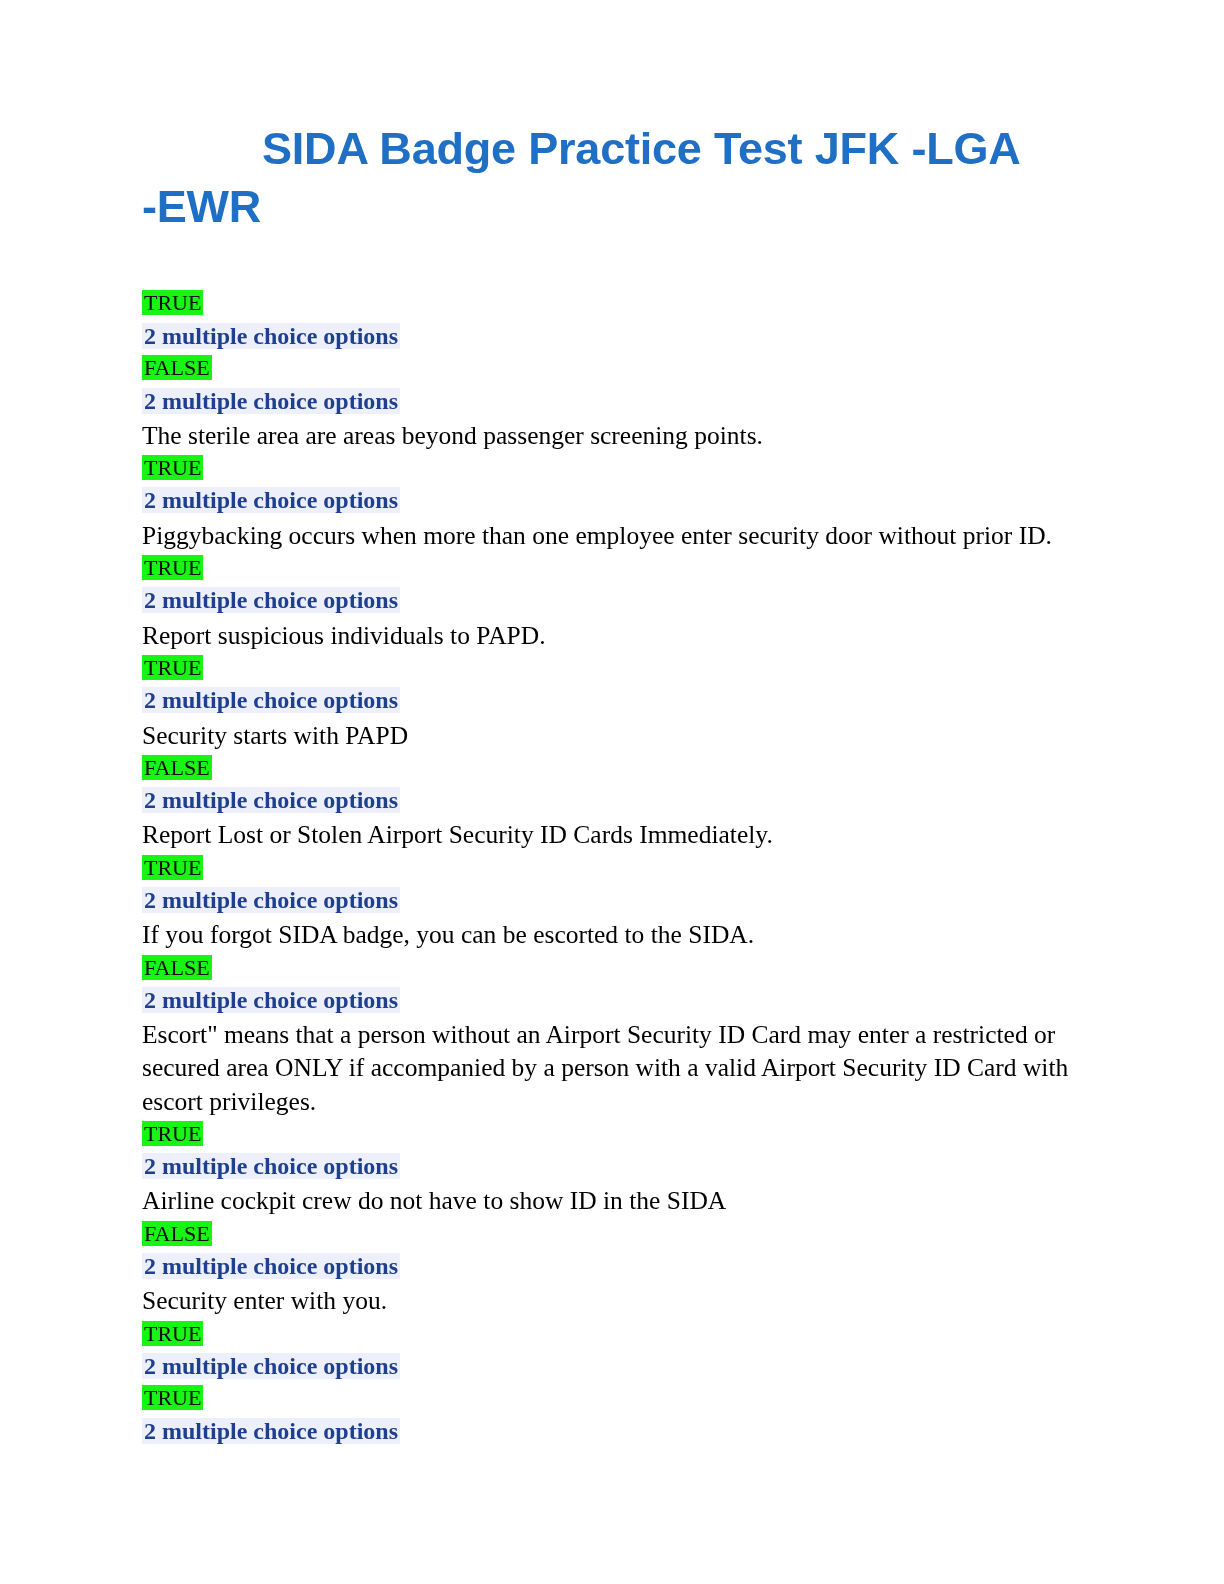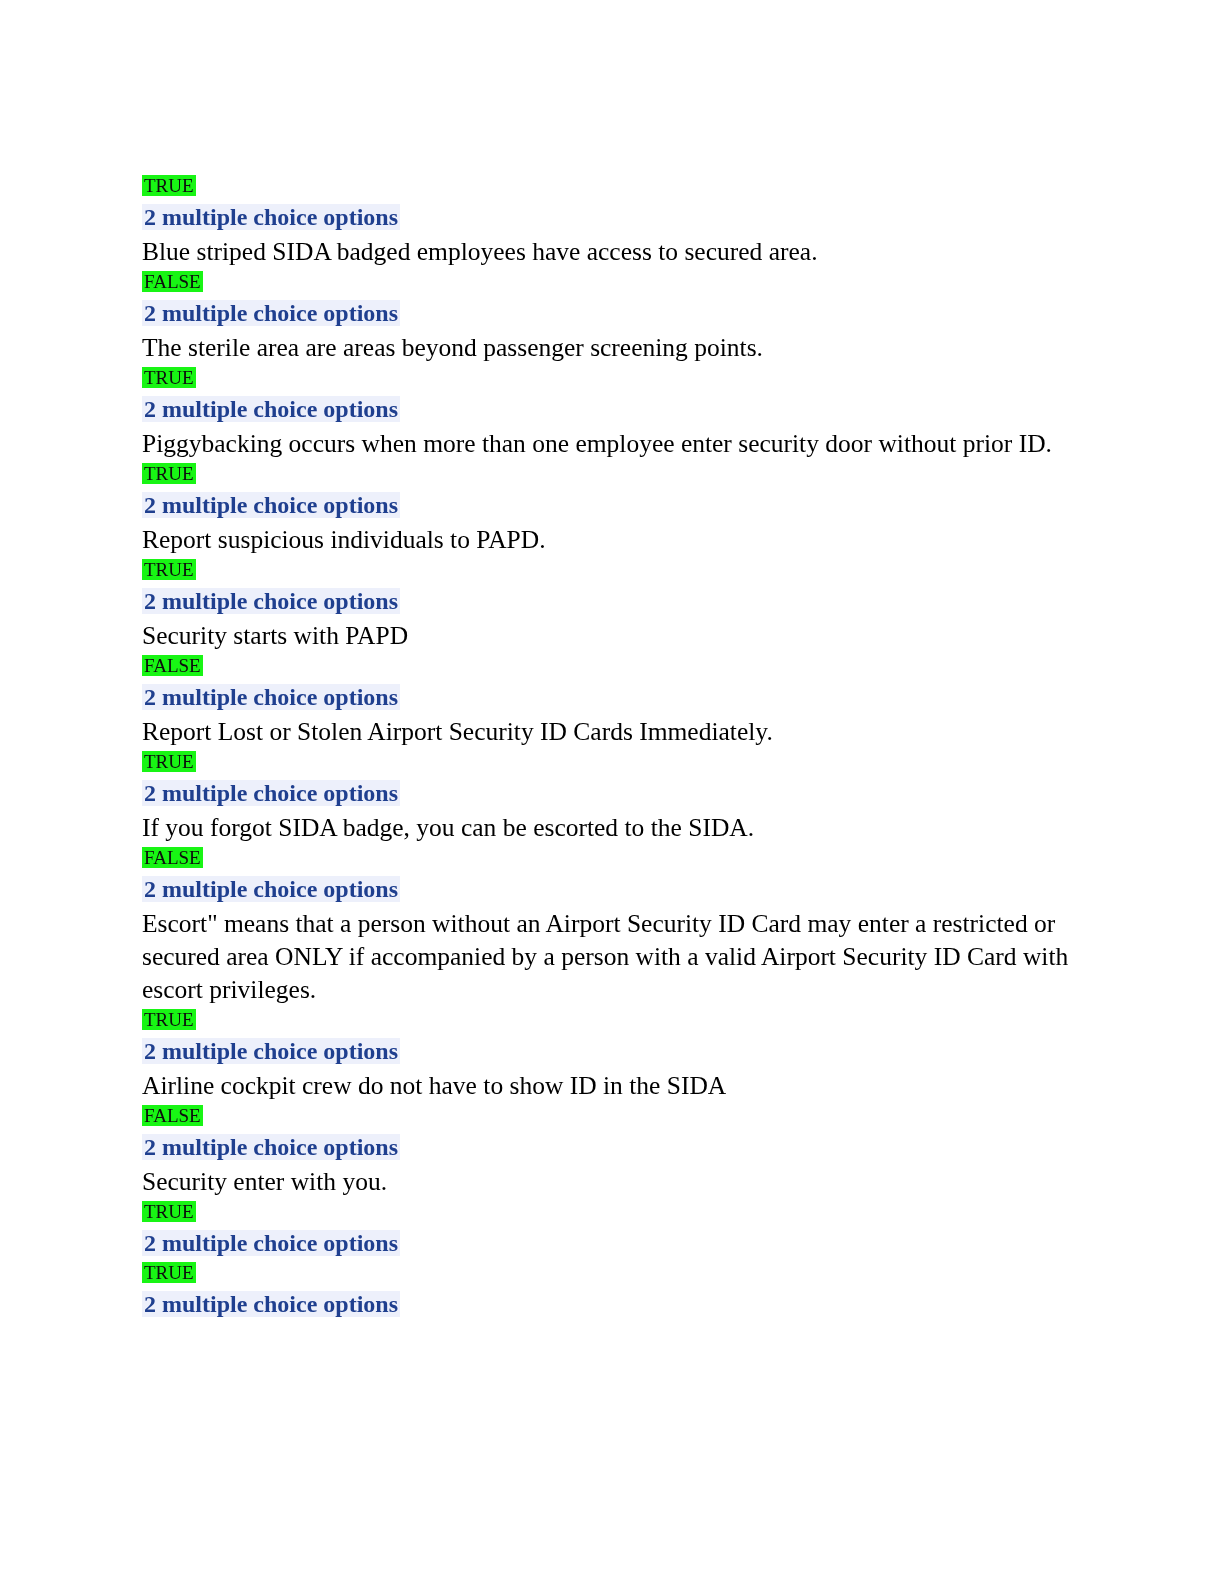--- a/index.html
+++ b/index.html
@@ -43,21 +43,21 @@
     font-size: 25.5px;
     line-height: 1.30;
     color: #000000;
     margin: 0;
   }
   .answer-line {
     margin: 2px 0 0 0;
     line-height: 1.30;
   }
   .answer {
-    font-size: 19px;
+    font-size: 22px;
     color: #0d0d0d;
     background: #18f514;
     padding: 0 2px;
   }
   .meta-line {
     margin: 3px 0 2px 0;
     line-height: 1.30;
   }
   .meta {
     font-family: "Liberation Serif", serif;
@@ -66,30 +66,33 @@
     color: #1f3f8f;
     background: #edf0fb;
     padding: 0 2px;
   }
 </style>
 </head>
 <body>
 
 <div class="page">
 
+  <h1 class="doc-title">
+    <span class="indent"></span><span>SIDA Badge Practice Test JFK -LGA</span><br>
+    <span>-EWR</span>
+  </h1>
 
   <div class="body-block">
 
     <div class="qa-item">
       <p class="answer-line"><span class="answer">TRUE</span></p>
       <p class="meta-line"><span class="meta">2 multiple choice options</span></p>
     </div>
 
     <div class="qa-item">
-      <p class="question">Blue striped SIDA badged employees have access to secured area.</p>
       <p class="answer-line"><span class="answer">FALSE</span></p>
       <p class="meta-line"><span class="meta">2 multiple choice options</span></p>
     </div>
 
     <div class="qa-item">
       <p class="question">The sterile area are areas beyond passenger screening points.</p>
       <p class="answer-line"><span class="answer">TRUE</span></p>
       <p class="meta-line"><span class="meta">2 multiple choice options</span></p>
     </div>
 

